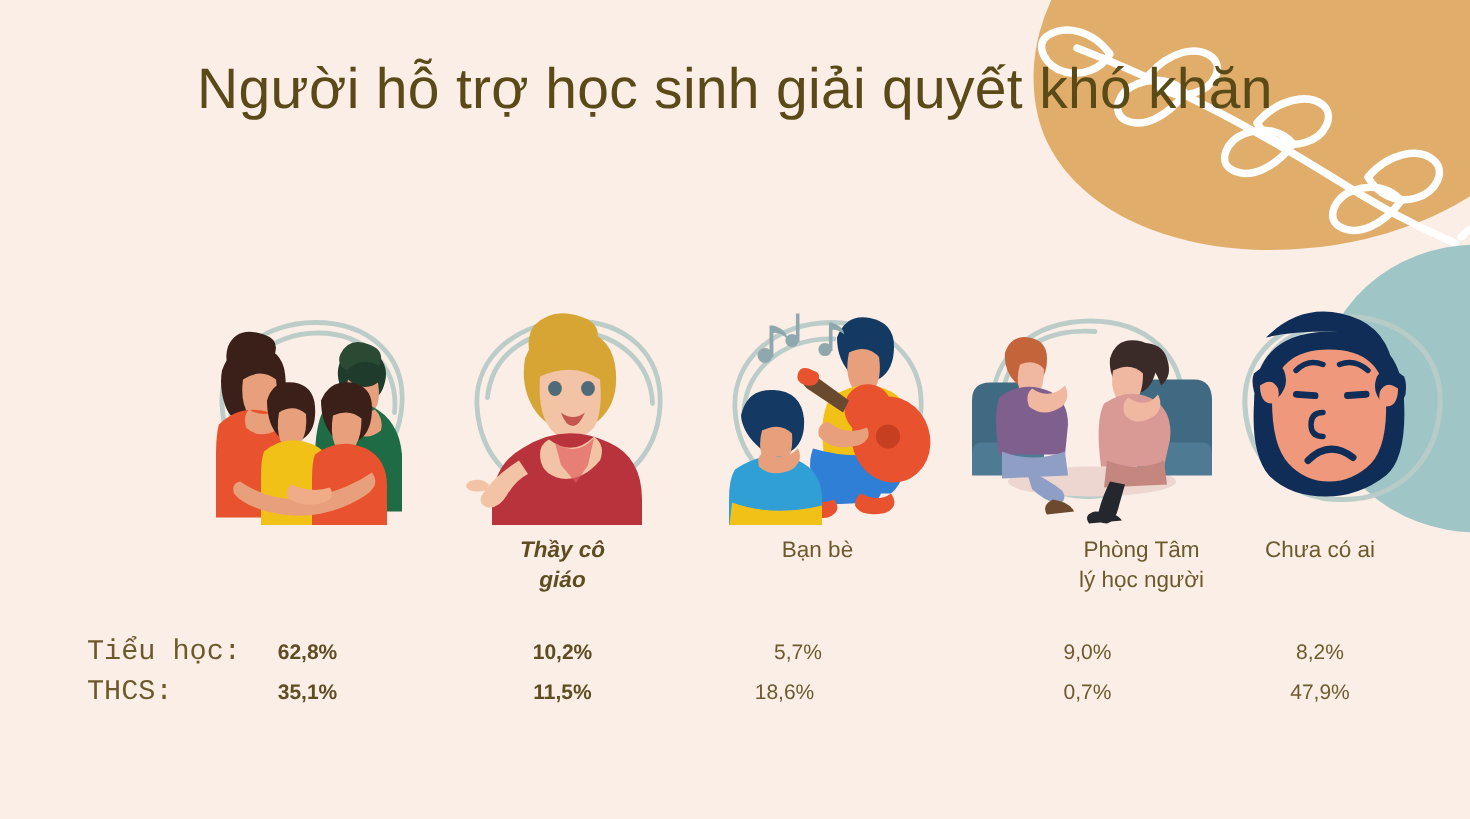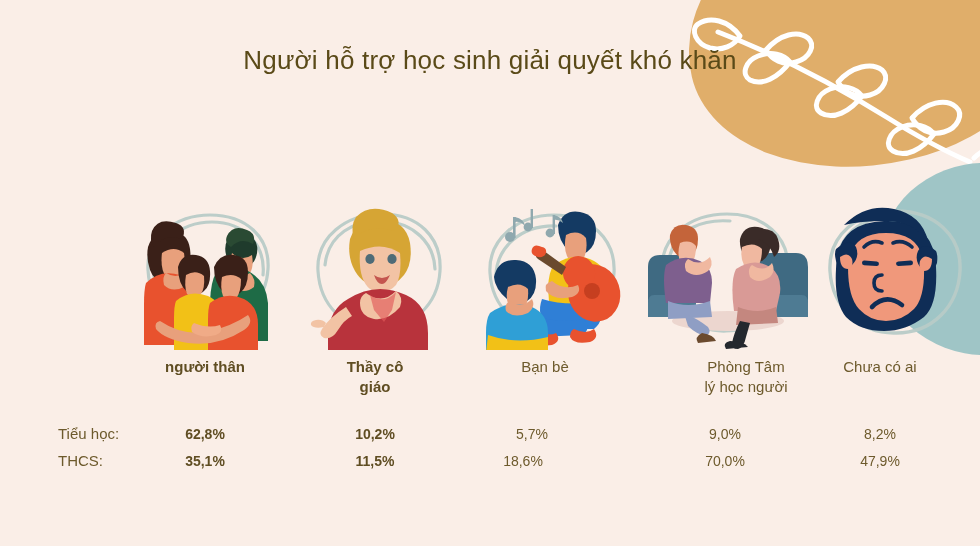--- a/index.html
+++ b/index.html
@@ -25,21 +25,21 @@
     width:210px; height:192px;
     background:#9fc5c6;
     border-radius:50%;
   }
 
   
   .title{
     position:absolute; left:0; top:36px; width:980px;
     text-align:center;
     color:#5a4a18;
-    font-size:26px; line-height:48px; font-weight:400;
+    font-size:38px; line-height:48px; font-weight:400;
     letter-spacing:.2px;
     padding:0 74px; box-sizing:border-box;
   }
 
   
   .cards{position:absolute;left:0;top:195px;width:980px;height:160px;}
   .card{position:absolute;top:0;width:175px;height:155px;}
   .card .art{position:absolute;left:0;top:0;width:175px;height:155px;}
 
   
@@ -47,21 +47,21 @@
   .label{
     position:absolute;top:0;width:200px;text-align:center;
     color:#6d5a2c; font-size:15px; line-height:20px;
   }
   .label.bold{font-weight:bold;color:#5f4d22;}
 
   
   .rows{position:absolute;left:0;top:424px;width:980px;}
   .rowlabel{
     position:absolute; left:58px; width:130px; text-align:left;
-    color:#6d5a2c; font-size:15px; line-height:20px;
+    color:#6d5a2c; font-size:19px; line-height:20px;font-family:Liberation Mono, monospace;
   }
   .cell{
     position:absolute; width:120px; text-align:center;
     color:#6d5a2c; font-size:14px; line-height:20px;
   }
   .cell.bold{font-weight:bold;color:#5f4d22;}
   .r0{top:0;}
   .r1{top:27px;}
 </style>
 </head>
@@ -243,31 +243,30 @@
           <path d="M102 52 q-9 -8 -19 -4" stroke="#0f2d56" stroke-width="3.6" fill="none" stroke-linecap="round"></path>
           <path d="M72 80 q-8 0 -8 8 q0 8 8 8" stroke="#0f2d56" stroke-width="3.6" fill="none" stroke-linecap="round"></path>
           <path d="M62 112 q14 -14 30 -2" stroke="#0f2d56" stroke-width="4.6" fill="none" stroke-linecap="round"></path>
         </g>
       </svg>
     </div>
   </div>
 
   <div class="labels">
     <div class="label bold" style="left:105px;">
-      <div>người thân</div>
-    </div>
-    <div class="label bold" style="left:275px;">
+    </div>
+    <div class="label bold" style="left:275px;font-style:italic;">
       <div>Thầy cô</div>
       <div>giáo</div>
     </div>
     <div class="label" style="left:445px;">
       <div>Bạn bè</div>
       <div></div>
     </div>
-    <div class="label" style="left:646px;">
+    <div class="label" style="left:661px;">
       <div>Phòng Tâm</div>
       <div>lý học người</div>
     </div>
     <div class="label" style="left:780px;">
       <div>Chưa có ai</div>
     </div>
   </div>
 
   <div class="rows">
 
@@ -277,19 +276,19 @@
     <div class="cell bold r0" style="left:145px;">62,8%</div>
     <div class="cell bold r1" style="left:145px;">35,1%</div>
 
     <div class="cell bold r0" style="left:315px;">10,2%</div>
     <div class="cell bold r1" style="left:315px;">11,5%</div>
 
     <div class="cell r0" style="left:472px;">5,7%</div>
     <div class="cell r1" style="left:463px;text-align:center;">18,6%</div>
 
     <div class="cell r0" style="left:665px;">9,0%</div>
-    <div class="cell r1" style="left:665px;">70,0%</div>
+    <div class="cell r1" style="left:665px;">0,7%</div>
 
     <div class="cell r0" style="left:820px;">8,2%</div>
     <div class="cell r1" style="left:820px;">47,9%</div>
   </div>
 
 </div>
 
 </body></html>

